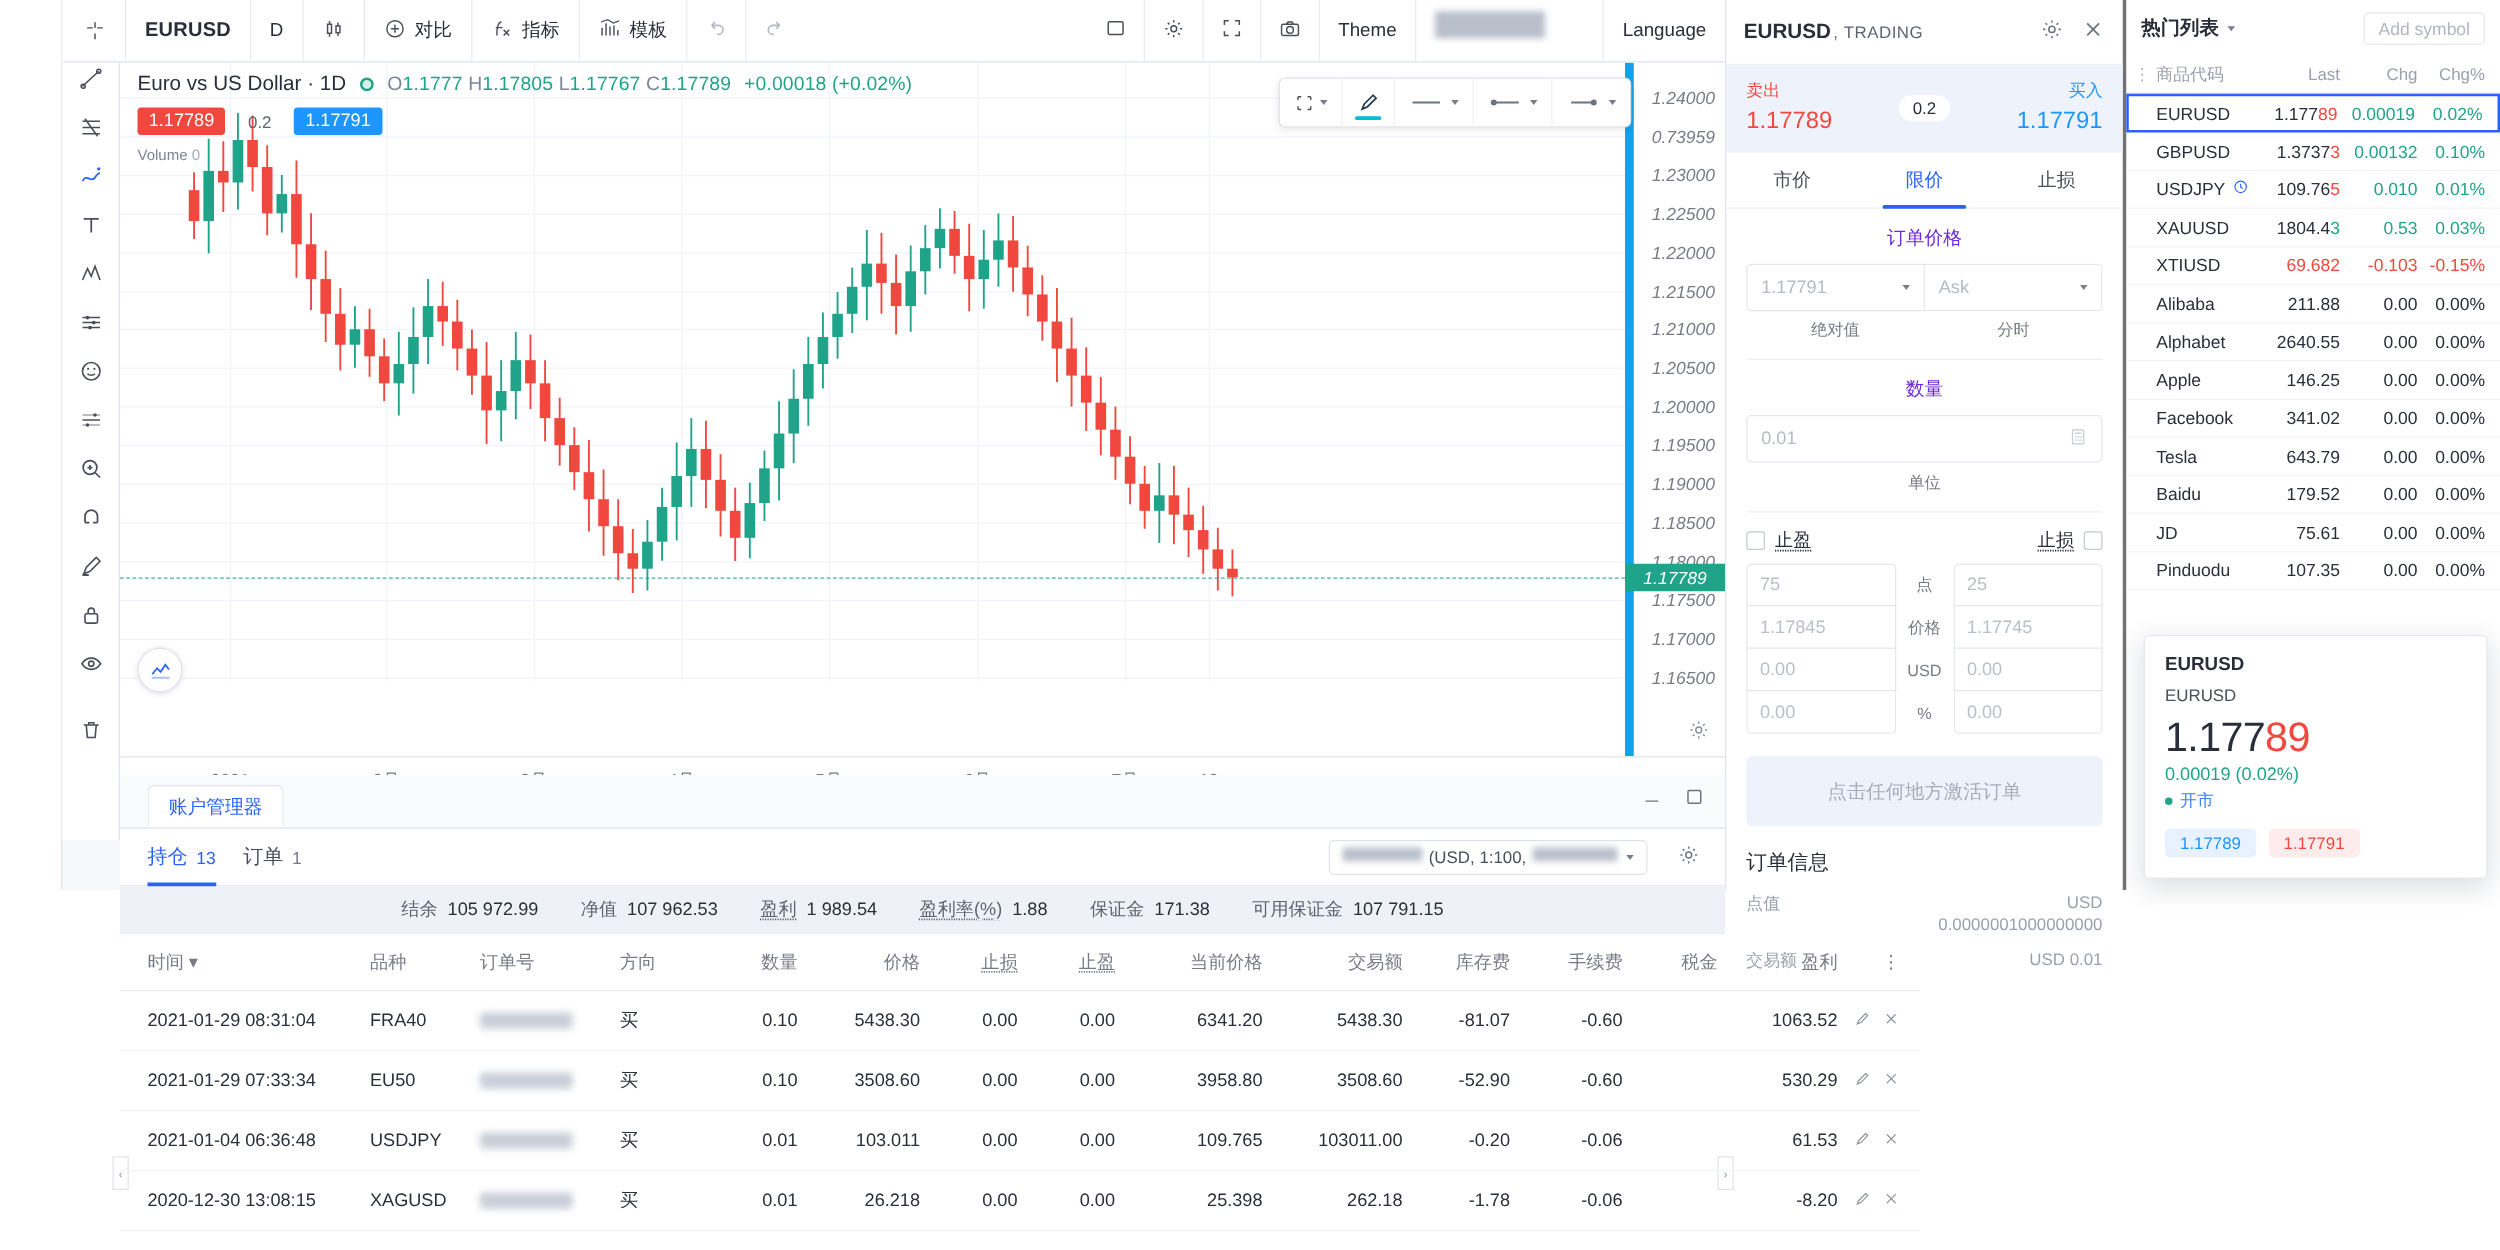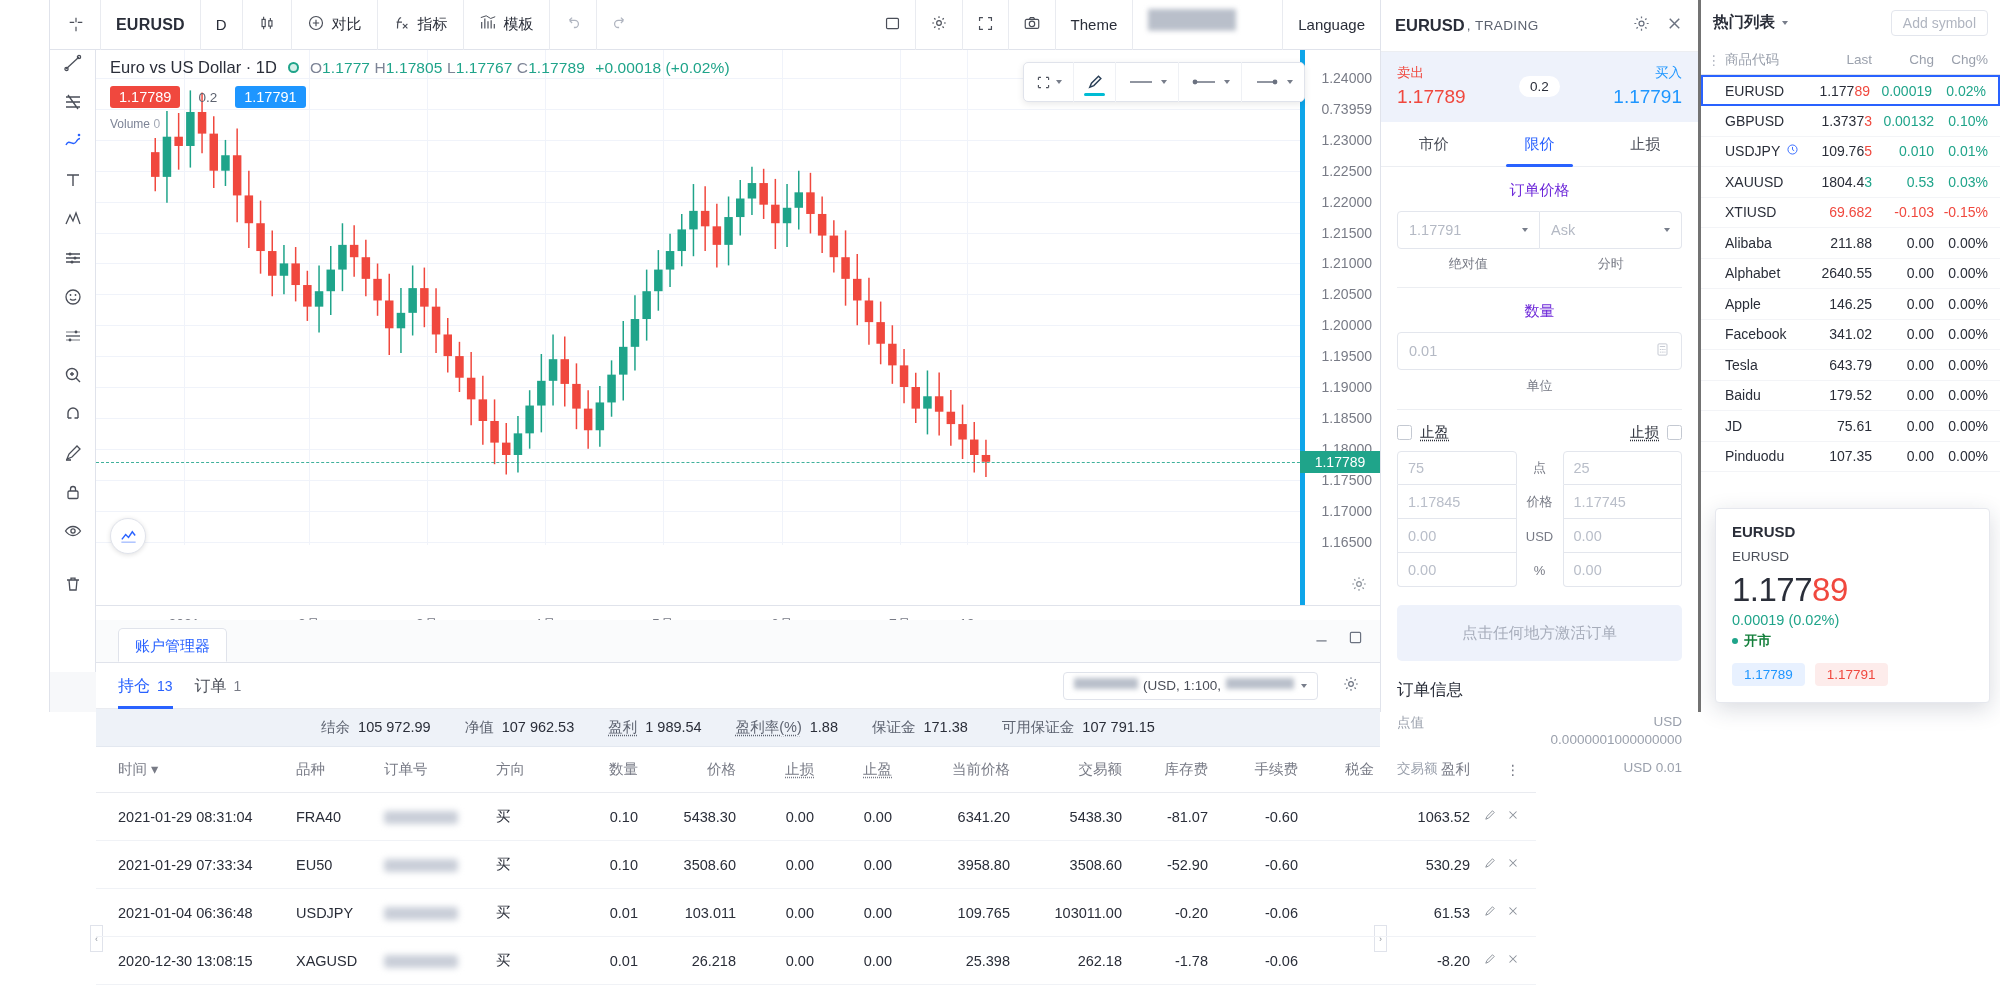--- a/index.html
+++ b/index.html
@@ -60,21 +60,21 @@
   .badge.spread { color:#5d6370; font-size:13.5px; }
   .vol { margin-top:9px; font-size:12px; color:#7d8496; }
   .vol b { font-weight:normal; color:#a3a9b6; }
 
   .grid-v, .grid-h { position:absolute; background:#f0f3fa; }
   .grid-v { width:1px; top:0; bottom:60px; }
   .grid-h { height:1px; left:0; right:0; }
 
   .yaxis {
     position:absolute; top:50px; right:620px; width:80px; height:555px;
-    background:#fff; border-left:5px solid #0ea5e9; z-index:5;
+    background:#fff; border-left:7px solid #0ea5e9; z-index:5;font-style:italic;
   }
   .ytick { position:absolute; right:8px; font-size:14px; color:#787b86; transform:translateY(-50%); }
   .ylast {
     position:absolute; right:0; width:80px; background:#1fa48a; color:#fff;
     font-size:14px; padding:3px 0; text-align:center; transform:translateY(-50%);
   }
   .lastline { position:absolute; left:0; right:0; border-top:1px dashed #1fa48a; opacity:.85; }
 
   .xaxis {
     position:absolute; left:96px; right:620px; top:605px; height:36px;
@@ -242,21 +242,21 @@
   .wl-card {
     position:absolute; right:10px; top:508px; width:275px; background:#fff;
     border:1px solid #e6e8ee; border-radius:4px; box-shadow:0 6px 22px rgba(30,40,70,.17);
     padding:14px 16px 16px;
   }
   .wc-t { font-size:15px; font-weight:bold; color:#2a2e39; }
   .wc-s { font-size:13.5px; color:#4a4e58; margin-top:9px; }
   .wc-p { font-size:33px; color:#2a2e39; margin-top:7px; letter-spacing:-.5px; }
   .wc-p .r { color:#f0483e; }
   .wc-c { font-size:14.5px; color:#1fa48a; margin-top:3px; }
-  .wc-o { font-size:13.5px; color:#15803d; margin-top:4px; display:flex; align-items:center; gap:6px;font-weight:bold; }
+  .wc-o { font-size:13.5px; color:#3b82f6; margin-top:4px; display:flex; align-items:center; gap:6px; }
   .wc-o .d { width:6px;height:6px;border-radius:50%;background:#1fa48a; }
   .wc-pills { display:flex; gap:10px; margin-top:13px; }
   .pill { font-size:13.5px; padding:4px 12px; border-radius:4px; }
   .pill.b { background:#e8f1ff; color:#1e96ff; }
   .pill.s { background:#fdeceb; color:#f0483e; }
 
   
   .rail { position:absolute; top:0; bottom:0; width:50px; background:#fff; border-right:1px solid #e0e3eb; }
   .rail.left { left:0; }
   .arrowbtn { position:absolute; width:13px;height:27px; background:#fff; border:1px solid #e0e3eb; display:flex; align-items:center; justify-content:center; font-size:9px; color:#8a9099; }

